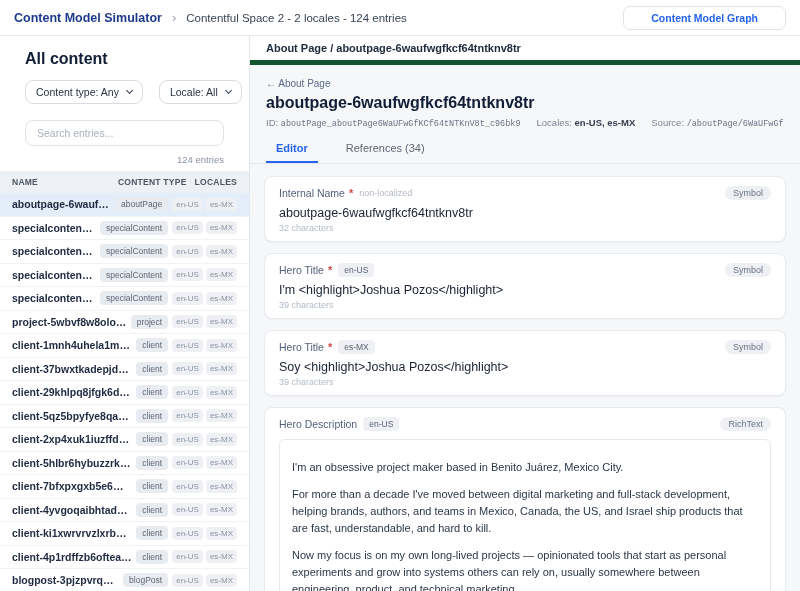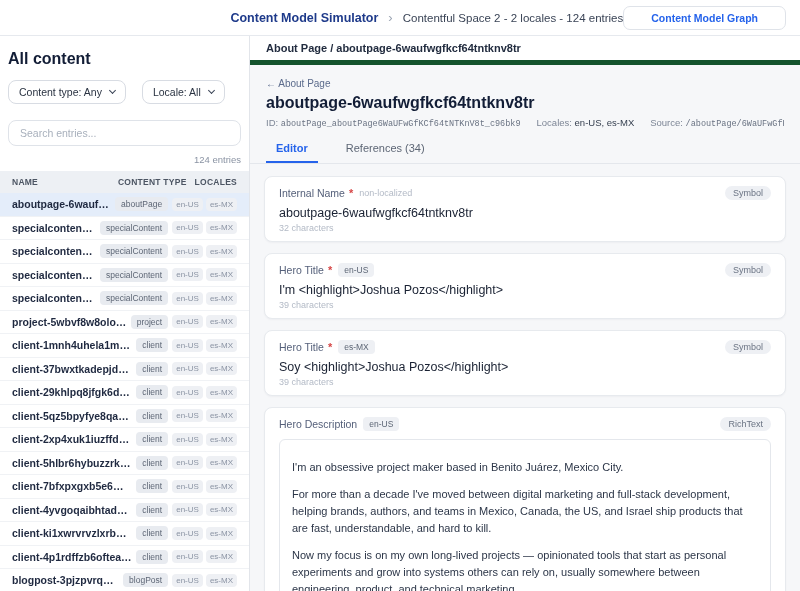--- a/index.html
+++ b/index.html
@@ -7,38 +7,38 @@
   body {
     width:800px; height:591px; overflow:hidden;
     font-family:"Liberation Sans","DejaVu Sans",sans-serif;
     color:#1f2940; background:#fff;
   }
   .page { width:800px; height:591px; display:flex; flex-direction:column; }
 
   
   .topbar {
     height:36px; flex:0 0 36px; display:flex; align-items:center;
-    justify-content:flex-end; padding:0 14px; background:#fff;
+    justify-content:space-between; padding:0 14px; background:#fff;
     border-bottom:1px solid #e6e9ee;
   }
   .tb-left { display:flex; align-items:center; gap:10px; min-width:0; }
   .app-title { font-size:12.5px; font-weight:700; color:#1e3a8a; white-space:nowrap; }
   .crumb-sep { color:#9aa3b2; font-size:13px; line-height:1; }
   .crumb { font-size:11.5px; color:#3a4456; white-space:nowrap; }
   .graph-btn {
     font-family:inherit; font-size:10.5px; font-weight:600; color:#2563eb;
     background:#fff; border:1px solid #dfe3e9; border-radius:7px;
     padding:5px 27px; cursor:pointer; white-space:nowrap;
   }
 
   .main { flex:1; display:flex; min-height:0; }
 
   
   .sidebar { width:250px; flex:0 0 250px; display:flex; flex-direction:column; border-right:1px solid #e2e5ea; background:#fff; min-height:0; }
-  .side-top { padding:12px 8px 0; }
+  .side-top { padding:12px 25px 0; }
   .side-top h1 { font-size:16px; margin:2px 0 12px; color:#121d36; font-weight:700; }
   .filters { display:flex; gap:16px; margin-bottom:16px; }
   .select {
     font-family:inherit; display:flex; align-items:center; background:#fff;
     border:1px solid #d8dce3; border-radius:8px; padding:5px 10px;
     font-size:10.5px; color:#2a3342; cursor:pointer; white-space:nowrap;
   }
   .chev {
     display:inline-block; width:5px; height:5px; margin-left:8px; margin-top:-3px;
     border-right:1.5px solid #3a4456; border-bottom:1.5px solid #3a4456;
@@ -84,21 +84,21 @@
   .path {
     background:#fff; border-bottom:5px solid #14532d; padding:6px 16px;
     font-size:11px; font-weight:700; color:#222c3f; white-space:nowrap;
     overflow:hidden; text-overflow:ellipsis; flex:0 0 auto;
   }
   .dhead { padding:8px 16px 0; flex:0 0 auto; }
   .back { font-size:10px; color:#5b6b8c; text-decoration:none; cursor:pointer; display:inline-block; }
   .dhead h2 { font-size:16px; margin:3px 0 5px; color:#121d36; font-weight:700; }
   .meta { display:flex; gap:16px; font-size:9.5px; color:#7d8696; align-items:baseline; white-space:nowrap; overflow:hidden; }
   .mono { font-family:Liberation Mono, monospace; font-size:8.5px; color:#6a7383; }
-  .mstrong { font-weight:400; color:#374151; }
+  .mstrong { font-weight:700; color:#374151; }
 
   .tabs { display:flex; gap:18px; padding:8px 16px 0; border-bottom:1px solid #e4e7ec; flex:0 0 auto; }
   .tab {
     font-family:inherit; background:none; border:none; border-bottom:2px solid transparent;
     padding:5px 10px 7px; font-size:11px; color:#5d6675; cursor:pointer;
   }
   .tab.active { color:#2563eb; font-weight:700; border-bottom-color:#2563eb; }
 
   .fields { flex:1; min-height:0; overflow:hidden; padding:12px 14px 0; }
   .card {

